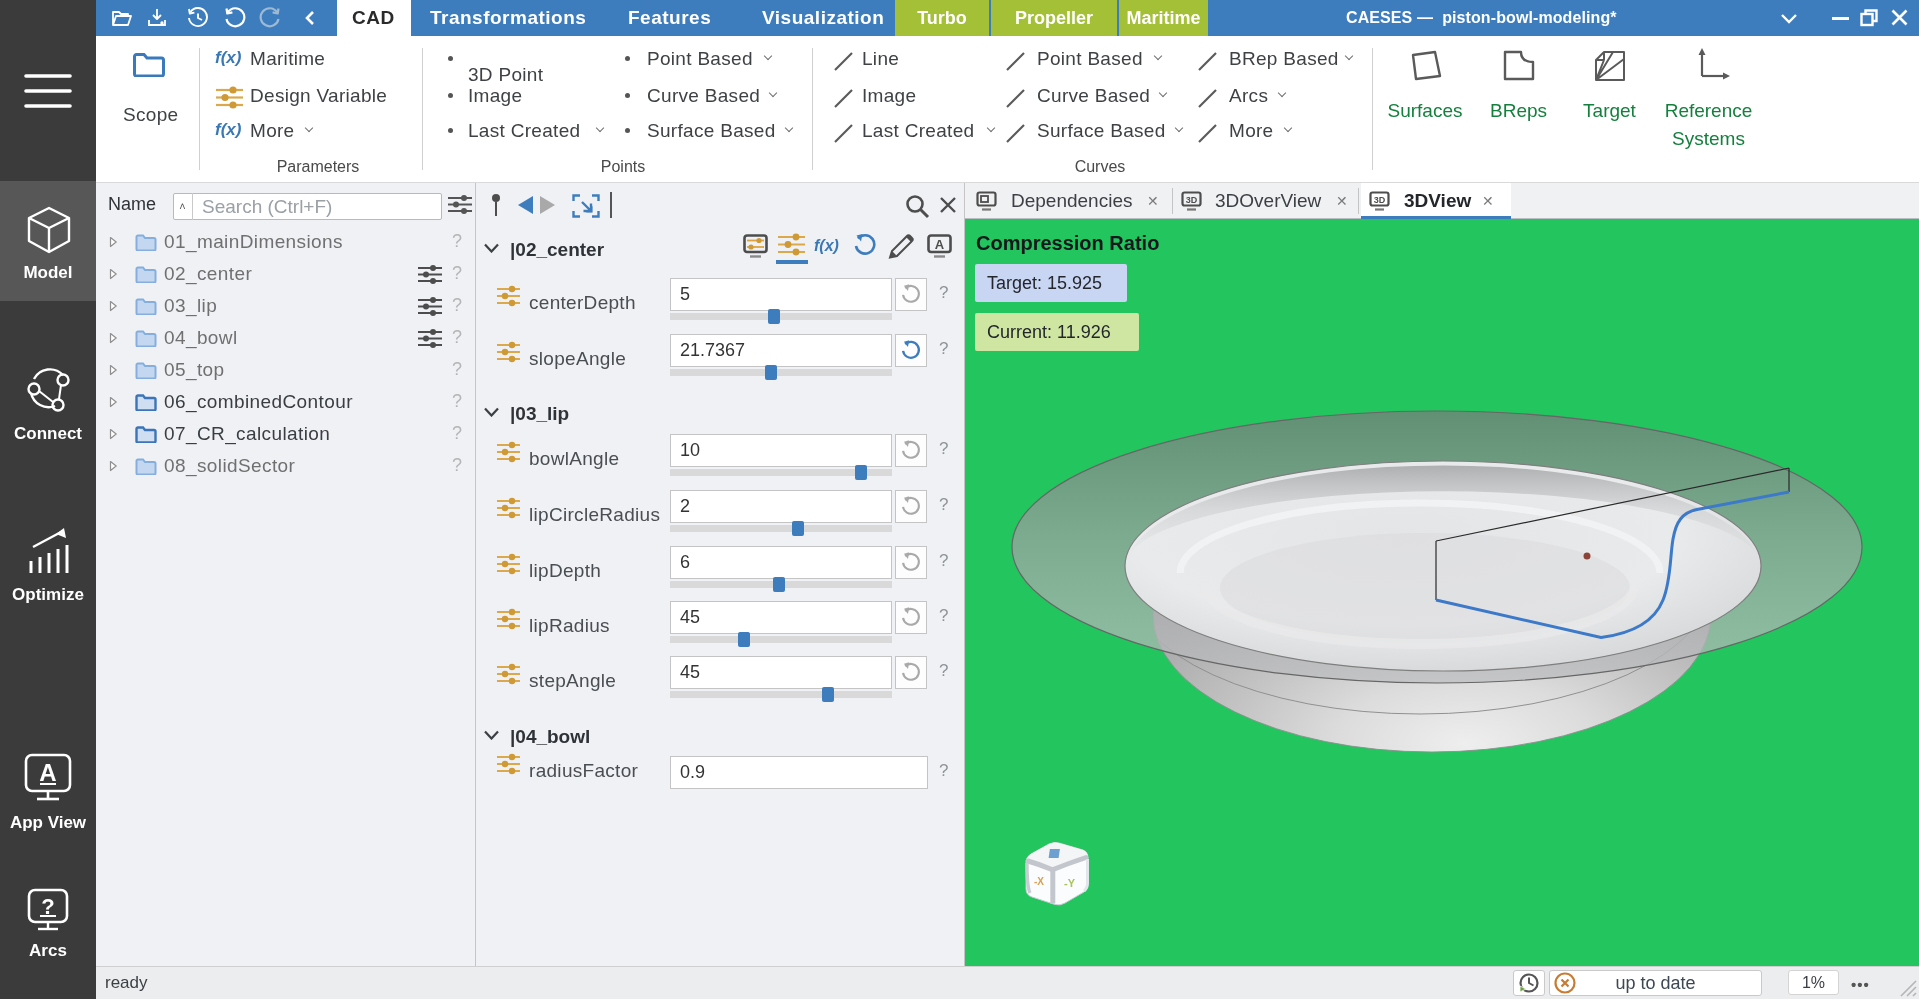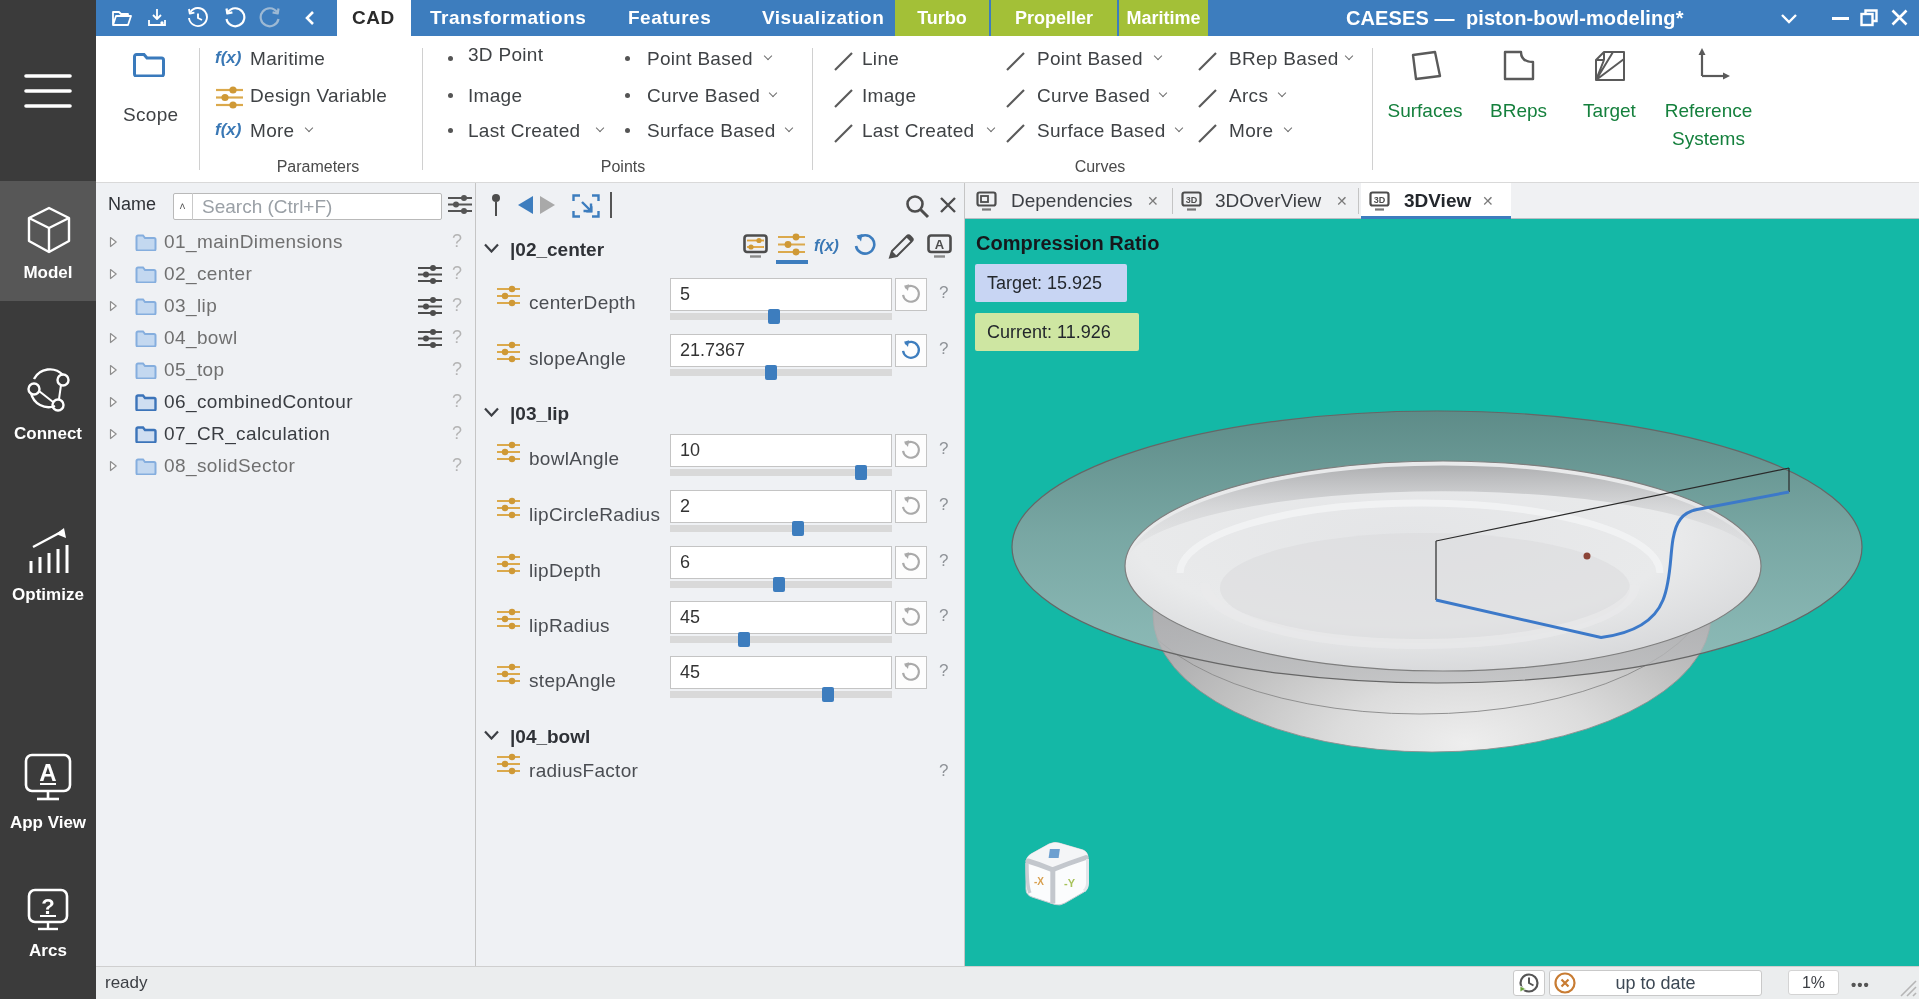--- a/index.html
+++ b/index.html
@@ -28,21 +28,21 @@
     border-right:1.6px solid #6f6f6f; border-bottom:1.6px solid #6f6f6f; transform:rotate(45deg); }
   .bigicon-label { position:absolute; font-size:19px; color:#15803d; text-align:center; line-height:28px; }
   .fx { font-size:17px; font-weight:bold; font-style:italic; color:#3a78b5; }
   .lns { width:21px; height:21px; }
   .lns line { stroke:#5a5a5a; stroke-width:2.2; }
   
   #treepanel { left:96px; top:183px; width:380px; height:783px; background:#eff1f4;
     border-right:1px solid #c5c5c5; }
   #parampanel { left:476px; top:183px; width:489px; height:783px; background:#eff1f4;
     border-right:1px solid #c5c5c5; }
-  #rightpanel { left:965px; top:183px; width:954px; height:783px; background:#14b8a6; }
+  #rightpanel { left:965px; top:183px; width:954px; height:783px; background:#22c55e; }
   
   .trow { position:absolute; left:0; width:380px; height:32px; }
   .tname { position:absolute; left:68px; top:5px; font-size:19px; color:#707070; letter-spacing:0.4px; }
   .tq { position:absolute; left:356px; top:5px; font-size:18px; color:#b4b4b4; }
   .tarrow { position:absolute; left:13px; top:10px; width:9px; height:12px; }
   .tfold { position:absolute; left:39px; top:7px; }
   .tsl { position:absolute; left:322px; top:6px; }
   
   .sechead { position:absolute; font-size:19px; font-weight:bold; color:#2f3237; }
   .plabel { position:absolute; font-size:19px; color:#4a4d52; letter-spacing:0.3px; }
@@ -161,21 +161,21 @@
     <path d="M9 1 L3 7 L9 13" stroke="#fff" stroke-width="2.6" fill="none"></path>
   </svg>
   <div class="abs" style="left:241px;top:0;width:74px;height:36px;background:#fff"></div>
   <div class="menuitem" style="left:256px;color:#2b2b2b">CAD</div>
   <div class="menuitem" style="left:334px">Transformations</div>
   <div class="menuitem" style="left:532px">Features</div>
   <div class="menuitem" style="left:666px">Visualization</div>
   <div class="greentab" style="left:799px;width:94px">Turbo</div>
   <div class="greentab" style="left:895px;width:126px">Propeller</div>
   <div class="greentab" style="left:1023px;width:89px">Maritime</div>
-  <div class="menuitem" style="left:1250px;font-size:20px;letter-spacing:0.1px">CAESES —&nbsp; piston-bowl-modeling*</div>
+  <div class="menuitem" style="left:1250px;font-size:16px;letter-spacing:0.1px">CAESES —&nbsp; piston-bowl-modeling*</div>
   <svg class="abs" style="left:1685px;top:14px" width="16" height="10" viewBox="0 0 16 10">
     <path d="M1 1 L8 8 L15 1" stroke="#fff" stroke-width="2.4" fill="none"></path>
   </svg>
   <div class="abs" style="left:1736px;top:17px;width:17px;height:3px;background:#fff"></div>
   <svg class="abs" style="left:1764px;top:9px" width="18" height="18" viewBox="0 0 18 18">
     <rect x="1.5" y="5" width="11" height="11" fill="none" stroke="#fff" stroke-width="2.4"></rect>
     <path d="M5.5 5 L5.5 1.5 L16.5 1.5 L16.5 12 L12.5 12" fill="none" stroke="#fff" stroke-width="2.4"></path>
   </svg>
   <svg class="abs" style="left:1795px;top:9px" width="17" height="17" viewBox="0 0 17 17">
     <path d="M1.5 1.5 L15.5 15.5 M15.5 1.5 L1.5 15.5" stroke="#fff" stroke-width="2.6"></path>
@@ -205,21 +205,21 @@
       </g>
   </svg>
   <div class="ritem" style="left:154px;top:49px">Design Variable</div>
   <div class="abs fx" style="left:119px;top:84px">f(x)</div>
   <div class="ritem" style="left:154px;top:84px">More</div>
   <div class="chev2" style="left:209px;top:88px"></div>
   <div class="rgl" style="left:118px;width:208px">Parameters</div>
   <div class="rsep" style="left:326px"></div>
 
   <div class="bullet" style="left:352px;top:20px"></div>
-  <div class="ritem" style="left:372px;top:8px">3D Point</div>
+  <div class="ritem" style="left:372px;top:28px">3D Point</div>
   <div class="bullet" style="left:352px;top:57px"></div>
   <div class="ritem" style="left:372px;top:49px">Image</div>
   <div class="bullet" style="left:352px;top:92px"></div>
   <div class="ritem" style="left:372px;top:84px">Last Created</div>
   <div class="chev2" style="left:500px;top:88px"></div>
   <div class="bullet" style="left:529px;top:20px"></div>
   <div class="ritem" style="left:551px;top:12px">Point Based</div>
   <div class="chev2" style="left:668px;top:16px"></div>
   <div class="bullet" style="left:529px;top:57px"></div>
   <div class="ritem" style="left:551px;top:49px">Curve Based</div>
@@ -589,20 +589,21 @@
 
   <svg class="abs" style="left:8px;top:547px" width="15" height="10" viewBox="0 0 15 10">
       <path d="M1 1.5 L7.5 8.5 L14 1.5" stroke="#3c3f44" stroke-width="2.2" fill="none"></path>
     </svg>
   <div class="sechead" style="left:34px;top:543px">|04_bowl</div>
 
   <svg class="abs psl" style="left:21px;top:570px">
       <use href="#goldsl"></use>
     </svg>
   <div class="plabel" style="left:53px;top:577px">radiusFactor</div>
+  <div class="pinput" style="top:573px;width:258px">0.9</div>
   <div class="pq" style="top:578px">?</div>
 </div>
 <svg width="0" height="0" style="position:absolute">
   <defs>
     <g id="goldsl">
       <g stroke="#dba94c" stroke-width="2">
           <line x1="0" y1="4" x2="23" y2="4"></line>
           <line x1="0" y1="11" x2="23" y2="11"></line>
           <line x1="0" y1="18" x2="23" y2="18"></line>
         </g>

